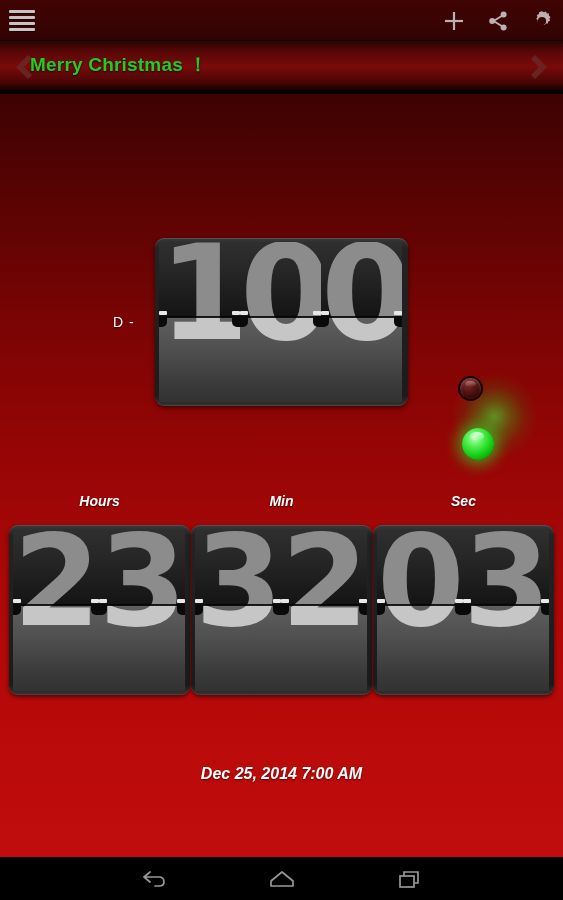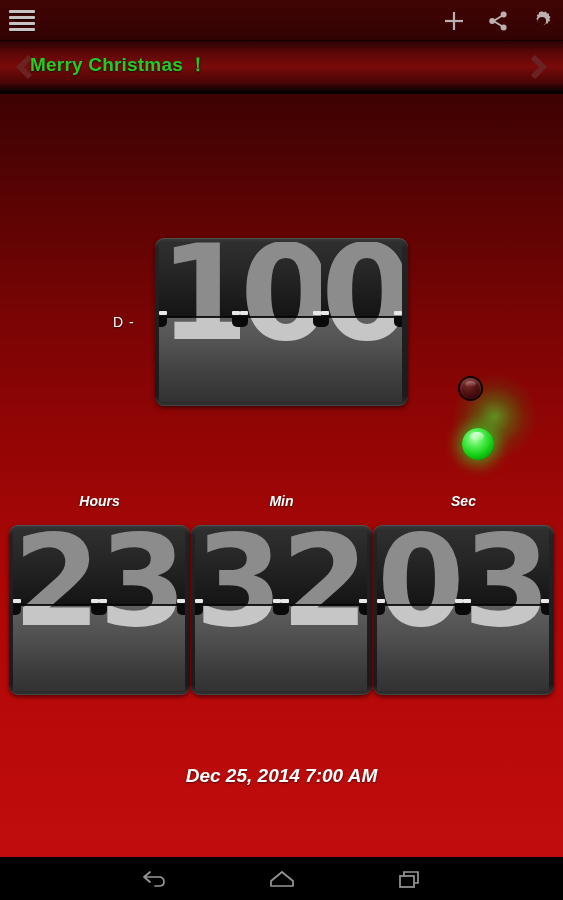--- a/index.html
+++ b/index.html
@@ -293,21 +293,21 @@
     user-select: none;
   }
 
   
   .target-date {
     position: absolute;
     left: 0;
     top: 671px;
     width: 563px;
     text-align: center;
-    font-size: 19px;
+    font-size: 16px;
     font-weight: bold;
     font-style: italic;
     color: #ffffff;
     text-shadow: 0 1px 2px rgba(0,0,0,.55);
     user-select: none;
   }
 
   
   .navbar {
     position: absolute;

